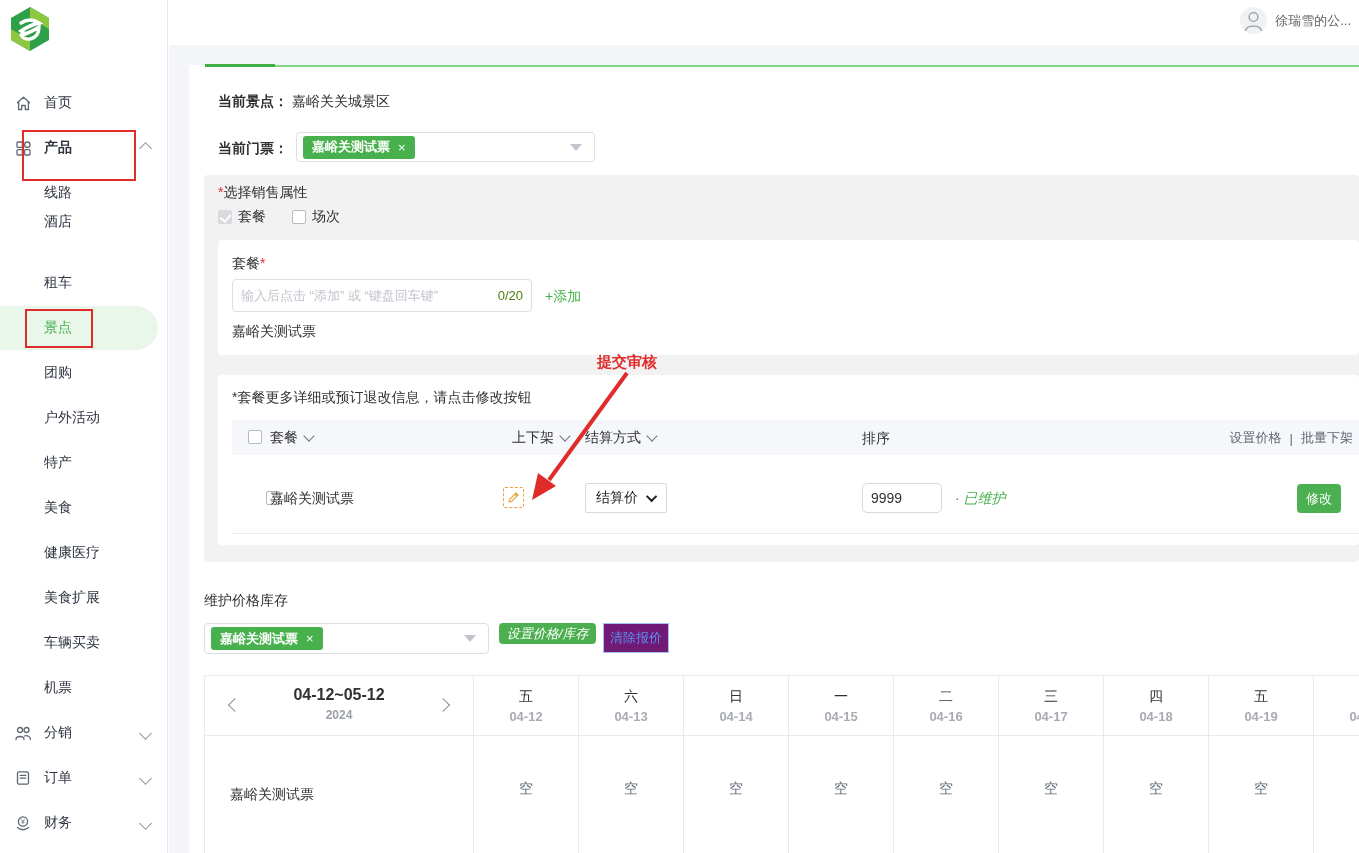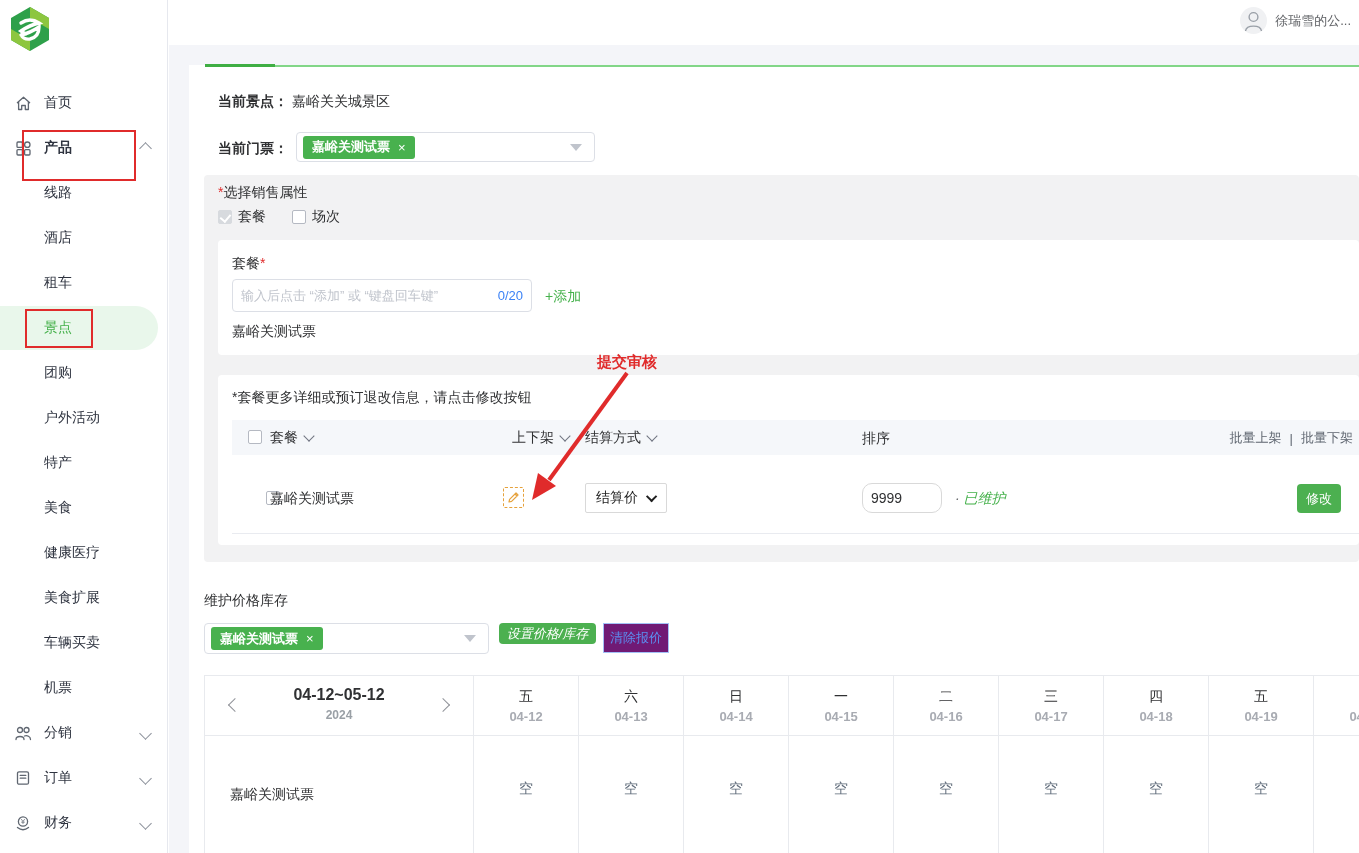--- a/index.html
+++ b/index.html
@@ -59,36 +59,36 @@
   .gray-section { position:absolute; left:204px; top:175px; width:1155px; height:387px; background:#f2f2f3; border-radius:4px; }
   .white-card { position:absolute; background:#fff; border-radius:4px; }
 
   .cb { width:14px; height:14px; border:1px solid #b5b9c2; border-radius:2px; background:#fff; display:inline-block; position:relative; flex:none; }
   .cb.checked-dis { background:#d7dade; border-color:#d7dade; }
   .cb.checked-dis::after { content:""; position:absolute; left:3px; top:1px; width:5px; height:8px; border-right:2px solid #fff; border-bottom:2px solid #fff; transform:rotate(40deg); }
 
   .text-input { position:absolute; border:1px solid #dcdfe6; border-radius:4px; background:#fff; display:flex; align-items:center; }
   .text-input input { border:none; outline:none; flex:1; font-size:13px; color:#303133; padding:0 8px; background:transparent; width:100%; font-family:inherit; }
   .text-input input::placeholder { color:#c0c4cc; }
-  .counter { position:absolute; right:8px; font-size:13px; color:#3b82f6; }
+  .counter { position:absolute; right:8px; font-size:13px; color:#4d7c0f; }
 
   .link-green { color:#45b14b; font-size:14px; cursor:pointer; }
 
   .annotation { position:absolute; color:#e02b2b; font-size:15px; font-weight:600; z-index:8; }
 
   .thead-row { position:absolute; left:232px; top:420px; width:1127px; height:35px; background:#f5f7fa; }
   .th-chev { width:8px; height:8px; border-left:1.3px solid #6f7480; border-bottom:1.3px solid #6f7480; display:inline-block; transform:rotate(-45deg); margin-left:7px; vertical-align:2px; }
   .batch-links { position:absolute; right:6px; top:429px; font-size:13px; color:#5f6670; display:flex; gap:8px; align-items:center; }
 
   .pencil-btn { position:absolute; left:503px; top:487px; width:21px; height:21px; border:1px dashed #e6a23c; border-radius:2px; display:flex; align-items:center; justify-content:center; cursor:pointer; background:#fff; }
 
   .mini-select { position:absolute; left:585px; top:483px; width:82px; height:30px; border:1px solid #d9d9d9; border-radius:2px; background:#fff; display:flex; align-items:center; padding-left:10px; font-size:14px; color:#1f1f1f; cursor:pointer; }
   .mini-select .bchev { position:absolute; right:9px; width:8px; height:8px; border-left:2px solid #1f1f1f; border-bottom:2px solid #1f1f1f; transform:rotate(-45deg) translateY(-2px); }
 
-  .sort-input { position:absolute; left:862px; top:483px; width:80px; height:30px; border:1px solid #d9d9d9; border-radius:10px; font-size:14px; color:#303133; padding:0 8px; outline:none; font-family:inherit; }
+  .sort-input { position:absolute; left:862px; top:483px; width:80px; height:30px; border:1px solid #d9d9d9; border-radius:5px; font-size:14px; color:#303133; padding:0 8px; outline:none; font-family:inherit; }
 
   .btn-green { background:#4cb050; color:#fff; border:none; border-radius:4px; font-size:13px; cursor:pointer; font-family:inherit; }
   .btn-outline-blue { background:#701a75; color:#5b8ff0; border:1px solid #a3c1f7; border-radius:0; font-size:13px; cursor:pointer; font-family:inherit; }
 
   .row-divider { position:absolute; left:232px; top:533px; width:1127px; height:1px; background:#e9ebf0; }
 
   
   .cal-border-h { position:absolute; height:1px; background:#e8eaee; }
   .cal-border-v { position:absolute; width:1px; background:#e8eaee; }
   .cal-h-cell { position:absolute; top:675px; width:105px; height:60px; border-right:1px solid #e8eaee; text-align:center; }
@@ -158,21 +158,21 @@
           <rect x="9.6" y="9.6" width="5.4" height="5.4" rx="1" fill="none" stroke="#5f6670" stroke-width="1.3"></rect>
         </svg>
     </span>
     <span class="nav-label bold">产品</span>
     <span class="nav-chev chev up"></span>
   </div>
 
   <div class="nav-item" style="top:171px;">
       <span class="nav-sub-label">线路</span>
     </div>
-  <div class="nav-item" style="top:216px;text-align:center;">
+  <div class="nav-item" style="top:200px;text-align:center;">
       <span class="nav-sub-label">酒店</span>
     </div>
   <div class="nav-item" style="top:261px;">
       <span class="nav-sub-label">租车</span>
     </div>
   <div class="nav-item" style="top:306px;">
       <span class="nav-sub-label green-text">景点</span>
     </div>
   <div class="nav-item" style="top:351px;">
       <span class="nav-sub-label">团购</span>
@@ -292,21 +292,21 @@
 <div class="white-card" style="left:218px; top:375px; width:1141px; height:170px;"></div>
 <span class="lbl abs" style="left:232px; top:389px;">*套餐更多详细或预订退改信息，请点击修改按钮</span>
 
 <div class="thead-row"></div>
 <span class="cb abs" style="left:248px; top:430px;"></span>
 <span class="lbl abs" style="left:270px; top:429px;"><span>套餐</span><span class="th-chev"></span></span>
 <span class="lbl abs" style="left:512px; top:429px;"><span>上下架</span><span class="th-chev"></span></span>
 <span class="lbl abs" style="left:585px; top:429px;"><span>结算方式</span><span class="th-chev"></span></span>
 <span class="lbl abs" style="left:862px; top:430px;">排序</span>
 <div class="batch-links">
-  <span>批量上架</span>
+  <span>设置价格</span>
   <span>|</span>
   <span>批量下架</span>
 </div>
 
 
 <span class="cb abs" style="left:248px; top:491px;"></span>
 <span class="lbl abs" style="left:270px; top:490px;">嘉峪关测试票</span>
 <div class="pencil-btn">
   <svg width="13" height="13" viewBox="0 0 13 13">
       <path d="M2 11 L2.6 8.4 L9 2 L11 4 L4.6 10.4 Z M8 3 L10 5" fill="none" stroke="#e6a23c" stroke-width="1.2" stroke-linejoin="round"></path>

